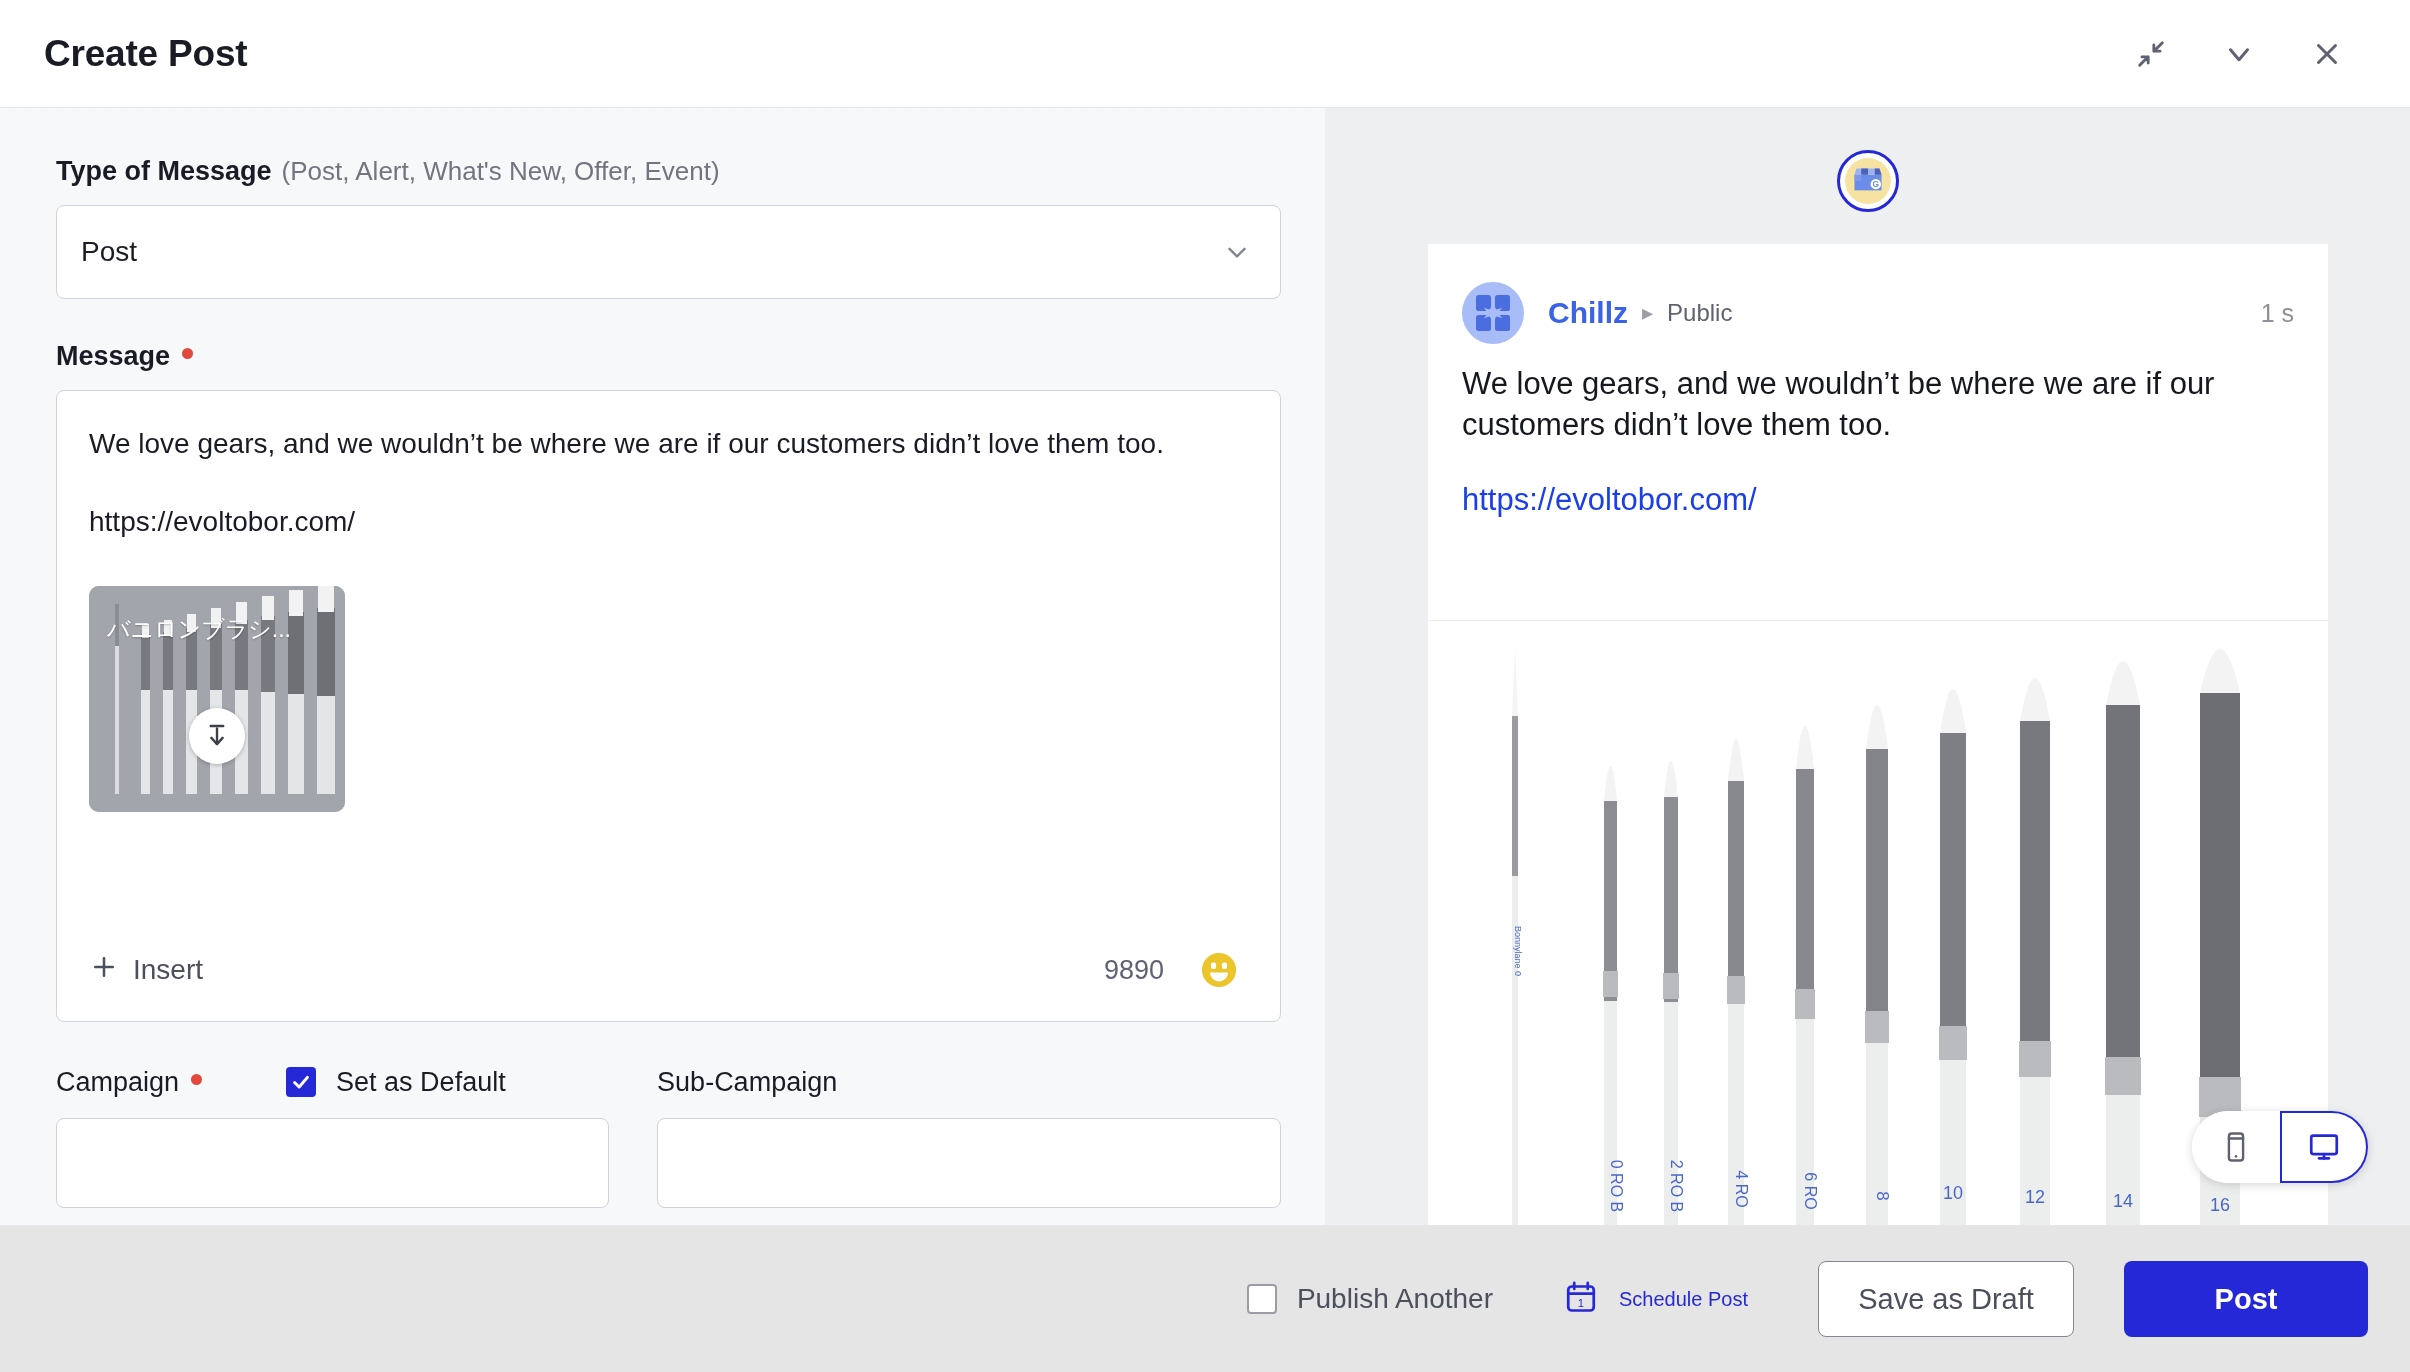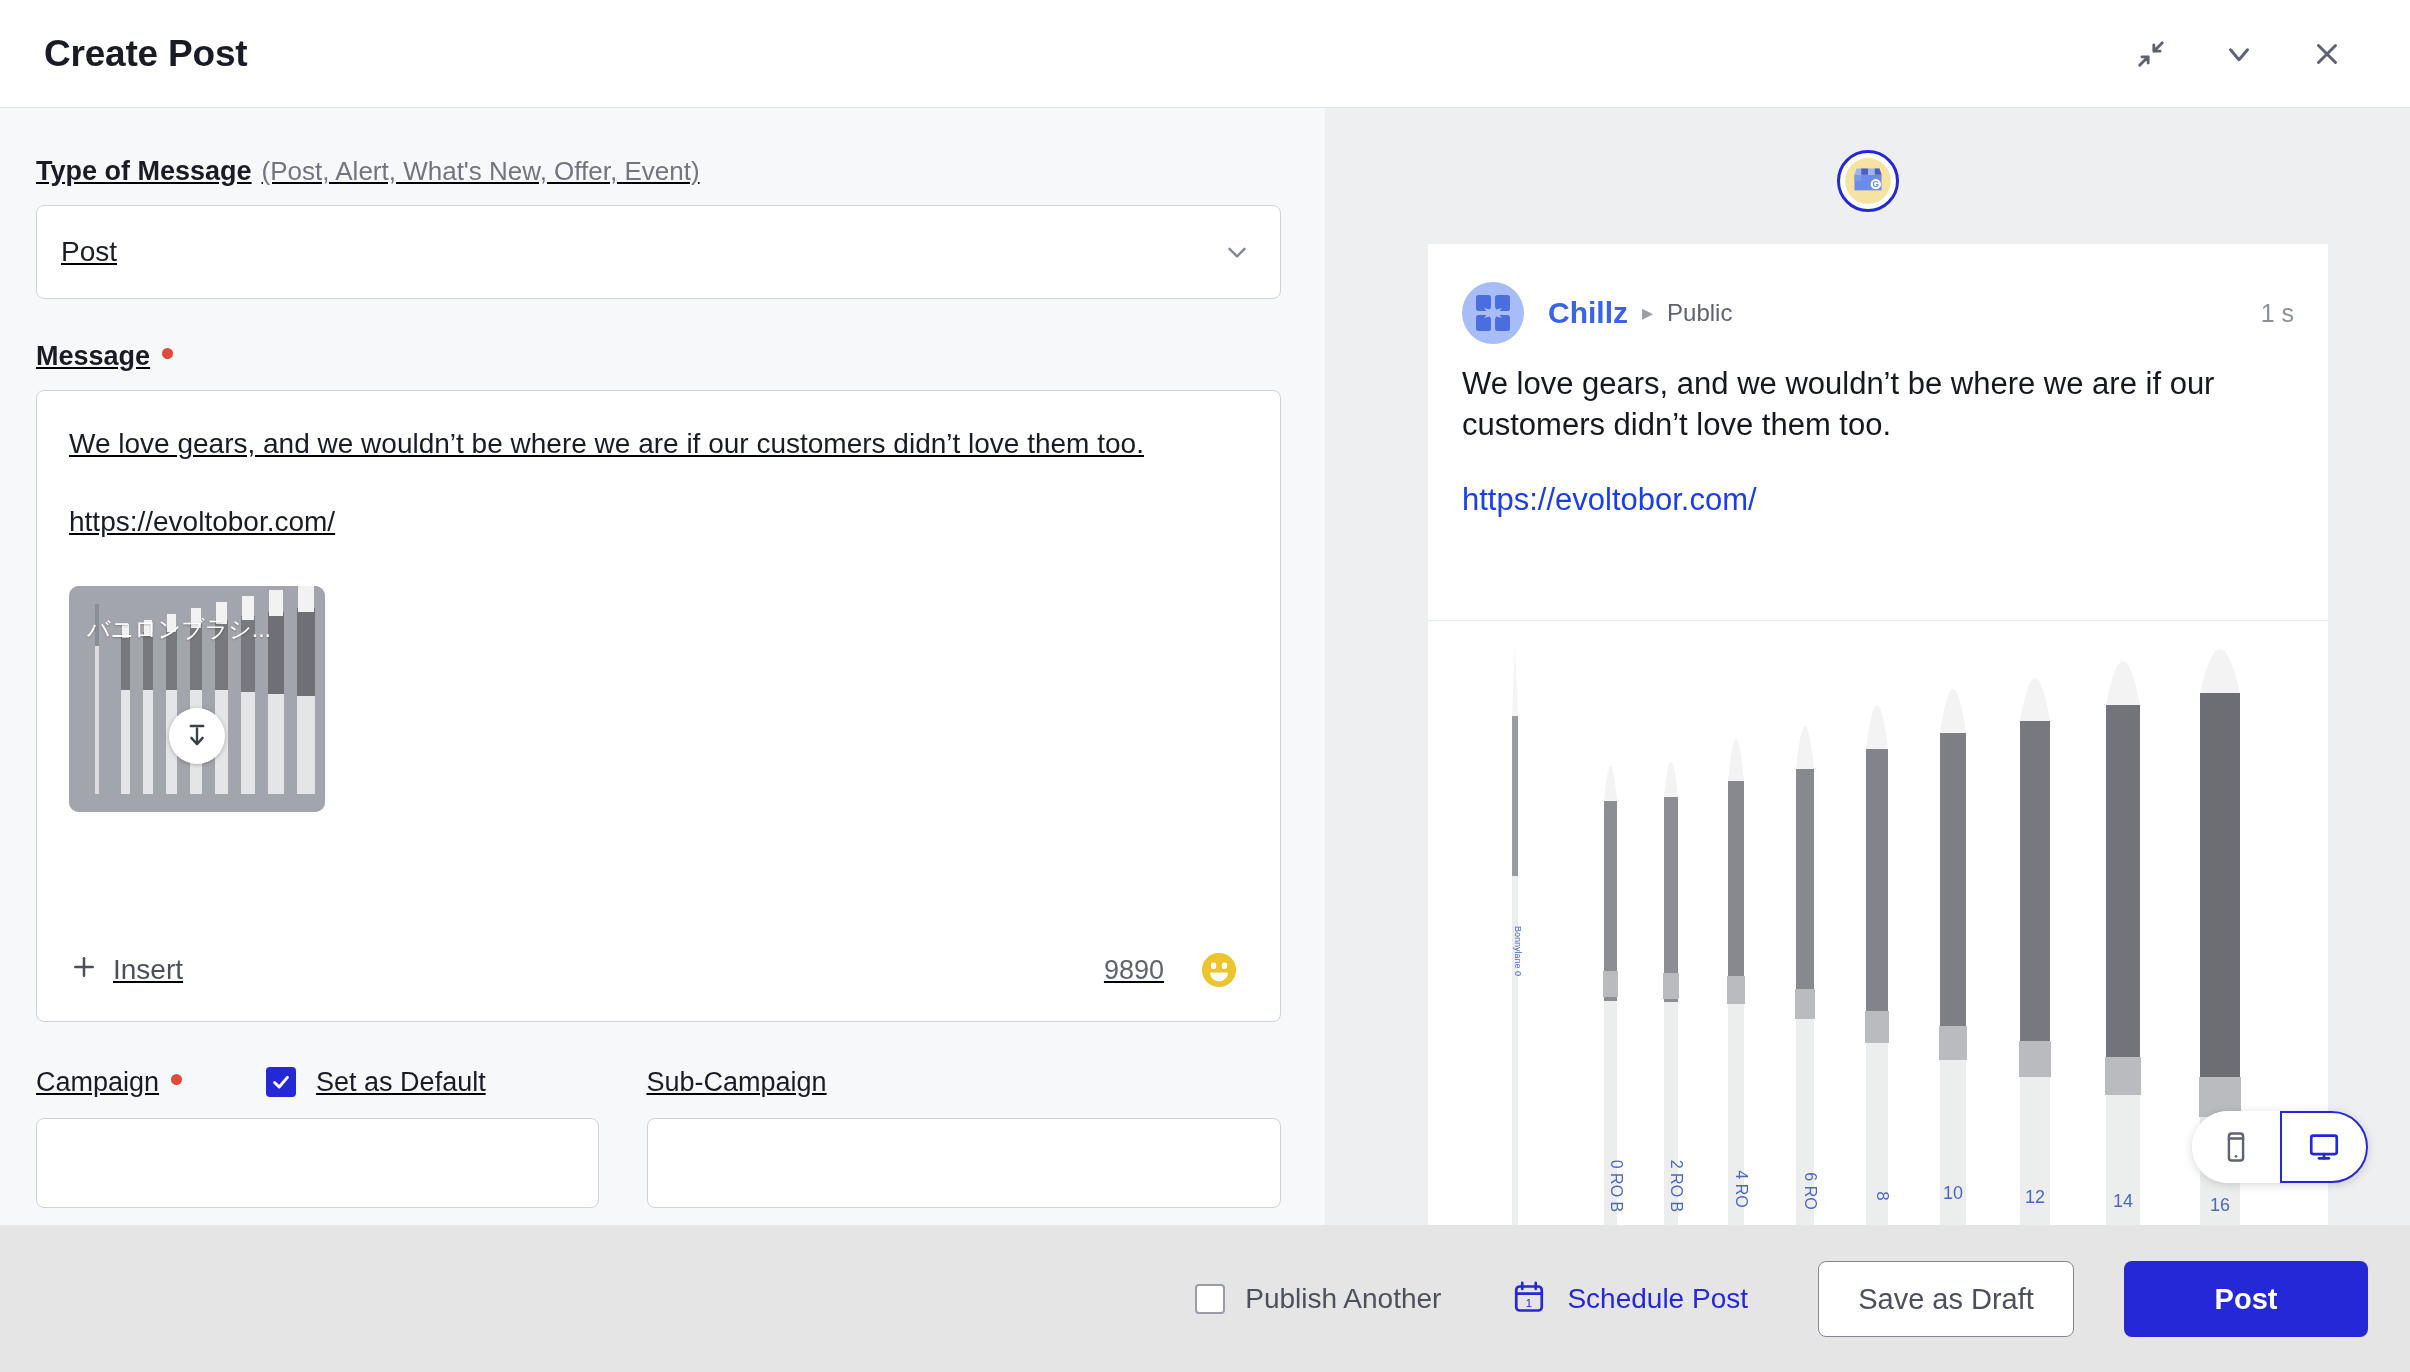--- a/index.html
+++ b/index.html
@@ -50,24 +50,23 @@
   .body {
     flex: 1 1 auto;
     display: flex;
     min-height: 0;
     position: relative;
   }
   .left-pane {
     width: 1325px;
     flex: 0 0 1325px;
     background: #f7f8fa;
-    padding: 48px 44px 0 36px;
+    padding: 48px 44px 0 56px;
     overflow: hidden;
     position: relative;
-    text-decoration: underline;
   }
   .right-pane {
     flex: 1 1 auto;
     background: #eeeff1;
     position: relative;
     overflow: hidden;
   }
 
   
   .field-label {
@@ -332,21 +331,21 @@
     display: flex; align-items: center;
     gap: 20px; cursor: pointer;
     margin-right: 70px;
   }
   .pub-label { font-size: 28px; color: #4c505c; }
   .sched {
     display: flex; align-items: center;
     gap: 20px; cursor: pointer;
     margin-right: 70px;
   }
-  .sched-label { font-size: 28px; color: #2528d6; }
+  .sched-label { font-size: 20px; color: #2528d6; }
   .btn {
     height: 76px;
     border-radius: 8px;
     display: flex; align-items: center; justify-content: center;
     font-size: 29px;
     cursor: pointer;
   }
   .btn-draft {
     width: 256px;
     background: #fff;

